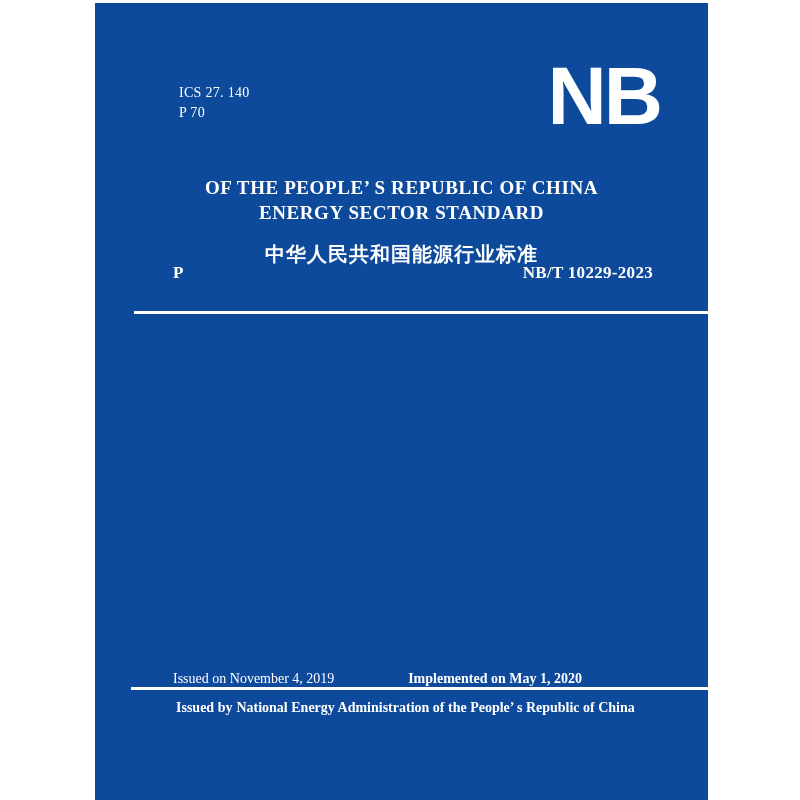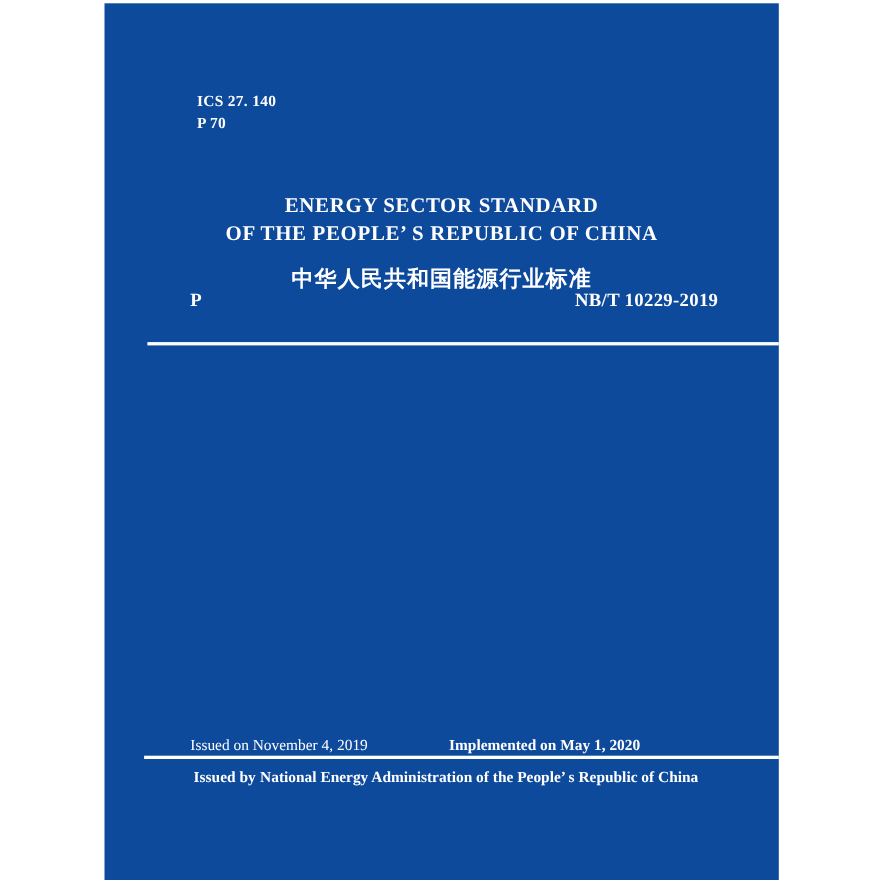--- a/index.html
+++ b/index.html
@@ -30,21 +30,21 @@
     background:var(--cover-blue,#0e4a9c);
     color:var(--ink,#ffffff);
   }
   .abs{position:absolute;}
 
   
   .ics-block{
     left:84px;
     top:80px;
     font-size:14px;
-    font-weight:bold;
+    font-weight:normal;
     line-height:20px;
     letter-spacing:0.3px;
   }
 
   
   .nb-logo{
     right:48px;
     top:52px;
     font-family:"Liberation Sans", sans-serif;
     font-weight:bold;
@@ -154,29 +154,30 @@
 <body>
 
 <div class="page">
   <div class="cover">
 
     <div class="abs ics-block">
       <div>ICS 27. 140</div>
       <div>P 70</div>
     </div>
 
+    <div class="abs nb-logo">NB</div>
 
     <div class="abs std-header">
+      <div class="en-line">OF THE PEOPLE’ S REPUBLIC OF CHINA</div>
       <div class="en-line">ENERGY SECTOR STANDARD</div>
-      <div class="en-line">OF THE PEOPLE’ S REPUBLIC OF CHINA</div>
       <div class="zh-line">中华人民共和国能源行业标准</div>
     </div>
 
     <div class="abs class-row-left">P</div>
-    <div class="abs class-row-right">NB/T 10229-2019</div>
+    <div class="abs class-row-right">NB/T 10229-2023</div>
 
     <div class="abs rule rule-top"></div>
 
 
     <div class="abs date-issued">Issued on November 4, 2019</div>
     <div class="abs date-implemented">Implemented on May 1, 2020</div>
 
     <div class="abs rule rule-bottom"></div>
 
     <div class="abs issuer-row">

